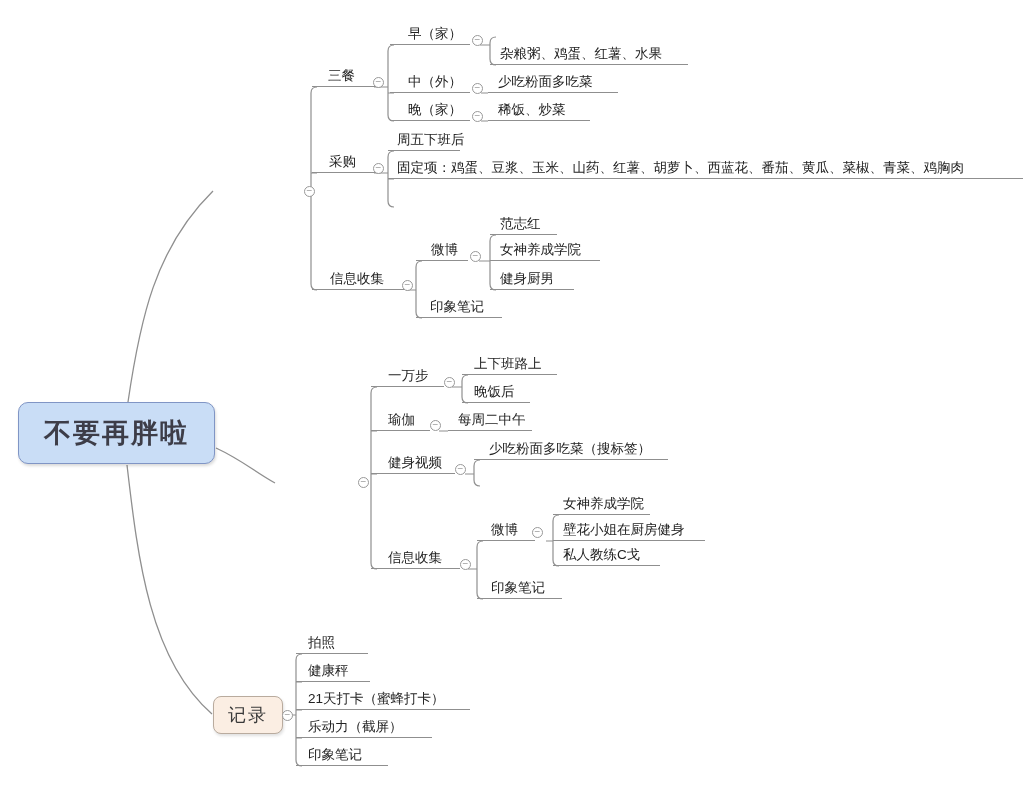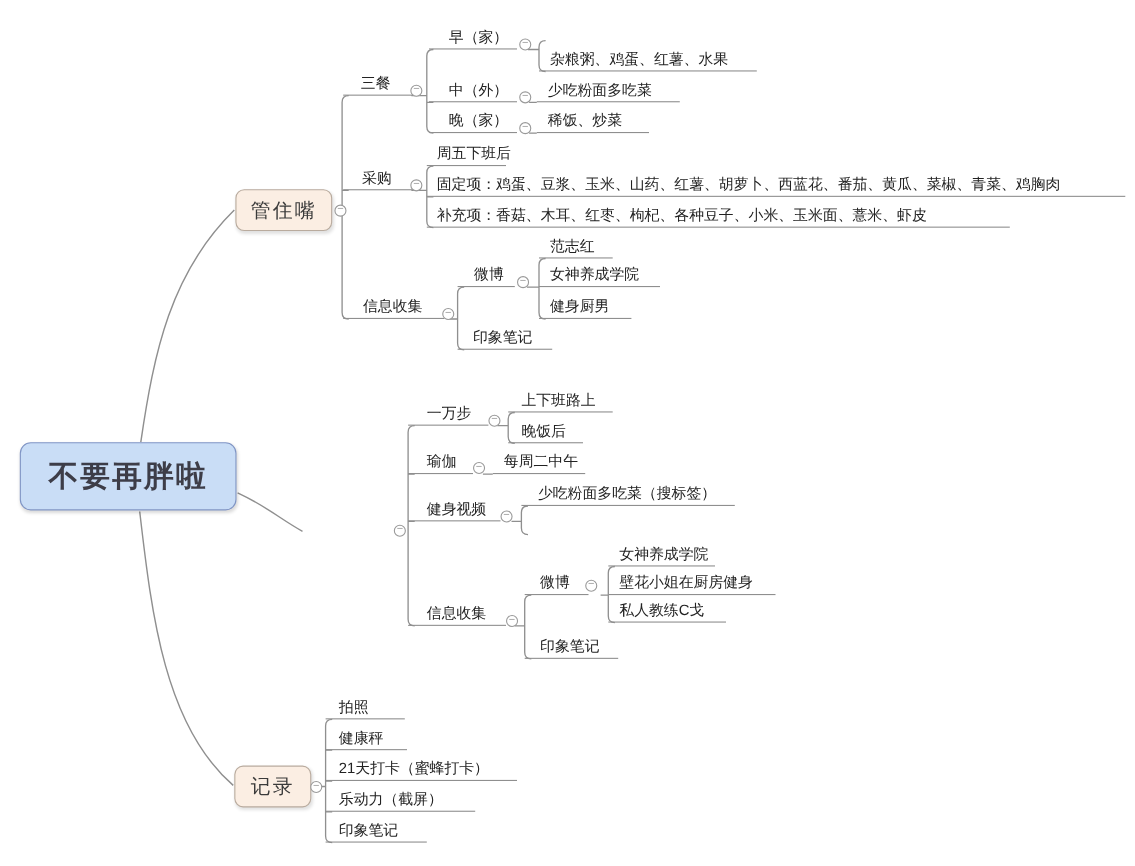--- a/index.html
+++ b/index.html
@@ -41,34 +41,32 @@
              M468,375 Q462,375 462,381 L462,397 Q462,403 468,403 M452,387 L462,387
              M480,460 Q474,460 474,466 L474,480 Q474,486 480,486 M465,474 L474,474
              M483,541 Q477,541 477,547 L477,593 Q477,599 483,599 M468,569 L477,569
              M559,515 Q553,515 553,521 L553,560 Q553,566 559,566 M546,541 L553,541
              M302,654 Q296,654 296,660 L296,760 Q296,766 302,766 M296,682 L302,682 M296,710 L302,710 M296,738 L302,738 M291,715 L296,715
              M481,93 L488,93 M481,121 L488,121 M439,431 L448,431" fill="none" stroke="#8f8f8f" stroke-width="1.2"></path>
   </svg>
 
   <div class="cbox" style="left:18px;top:402px;width:197px;height:62px">不要再胖啦</div>
 
-  <div class="bbox" style="left:214px;top:172px;width:88px;height:38px">管住嘴</div>
   <div class="bbox" style="left:213px;top:696px;width:70px;height:38px">记录</div>
 
   <div class="t" style="left:312px;top:67px;width:64px;padding-left:16px">三餐</div>
   <div class="t" style="left:390px;top:25px;width:80px;padding-left:18px">早（家）</div>
   <div class="t" style="left:490px;top:45px;width:198px;padding-left:10px">杂粮粥、鸡蛋、红薯、水果</div>
   <div class="t" style="left:390px;top:73px;width:80px;padding-left:18px">中（外）</div>
   <div class="t" style="left:488px;top:73px;width:130px;padding-left:10px">少吃粉面多吃菜</div>
   <div class="t" style="left:390px;top:101px;width:80px;padding-left:18px">晚（家）</div>
   <div class="t" style="left:488px;top:101px;width:102px;padding-left:10px">稀饭、炒菜</div>
   <div class="t" style="left:312px;top:153px;width:64px;padding-left:17px">采购</div>
   <div class="t" style="left:388px;top:131px;width:72px;padding-left:9px">周五下班后</div>
   <div class="t" style="left:388px;top:159px;width:635px;padding-left:9px">固定项：鸡蛋、豆浆、玉米、山药、红薯、胡萝卜、西蓝花、番茄、黄瓜、菜椒、青菜、鸡胸肉</div>
-  <div class="t" style="left:388px;top:187px;width:530px;padding-left:9px">补充项：香菇、木耳、红枣、枸杞、各种豆子、小米、玉米面、薏米、虾皮</div>
   <div class="t" style="left:312px;top:270px;width:92px;padding-left:18px">信息收集</div>
   <div class="t" style="left:416px;top:241px;width:52px;padding-left:15px">微博</div>
   <div class="t" style="left:490px;top:215px;width:67px;padding-left:10px">范志红</div>
   <div class="t" style="left:490px;top:241px;width:110px;padding-left:10px">女神养成学院</div>
   <div class="t" style="left:490px;top:270px;width:84px;padding-left:10px">健身厨男</div>
   <div class="t" style="left:416px;top:298px;width:86px;padding-left:14px">印象笔记</div>
 
   <div class="t" style="left:371px;top:367px;width:73px;padding-left:17px">一万步</div>
   <div class="t" style="left:462px;top:355px;width:95px;padding-left:12px">上下班路上</div>
   <div class="t" style="left:462px;top:383px;width:68px;padding-left:12px">晚饭后</div>

